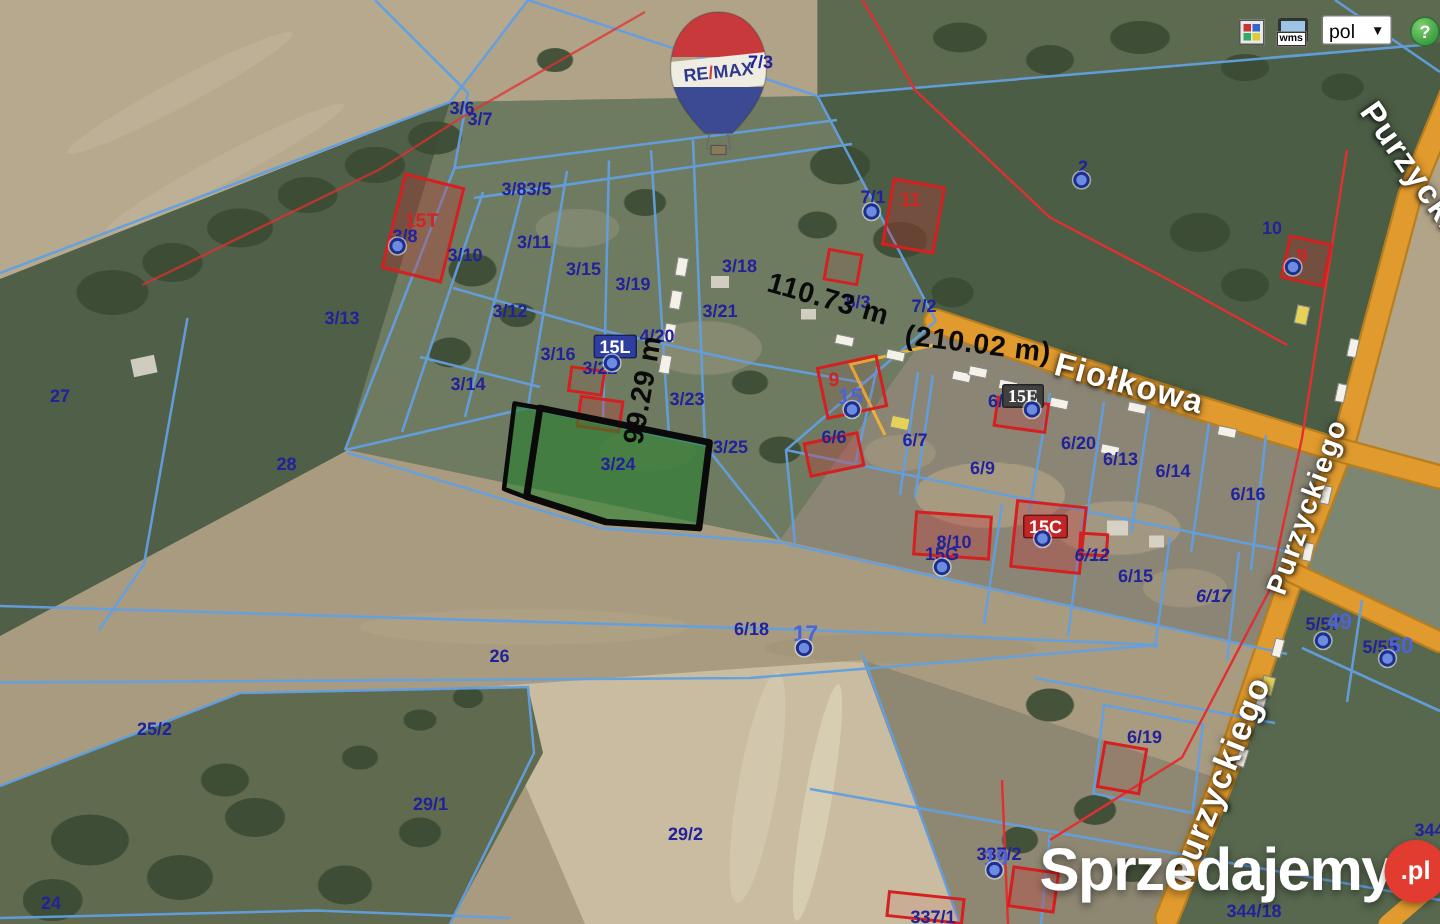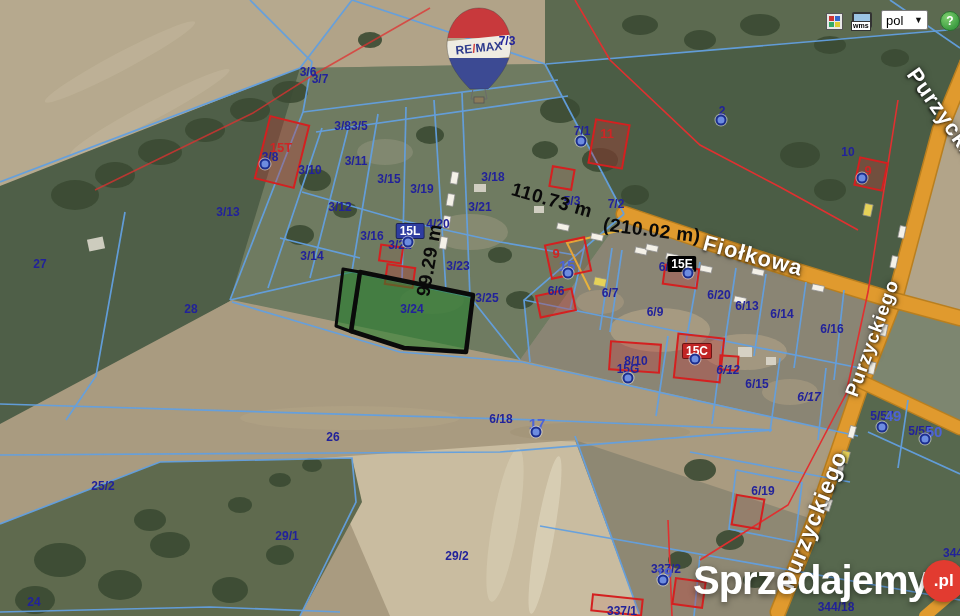--- a/index.html
+++ b/index.html
@@ -330,21 +330,21 @@
       <span class="lbl addr" style="left: 567px; top: 265px;">15</span>
       <span class="lbl addr" style="left: 537px; top: 423px;">17</span>
       <span class="lbl addr" style="left: 664px; top: 572px;">19</span>
       <span class="lbl addr" style="left: 893px; top: 415px;">49</span>
       <span class="lbl addr" style="left: 934px; top: 431px;">50</span>
       <span class="lbl bldg" style="left: 281px; top: 147px;">15T</span>
       <span class="lbl bldg" style="left: 556px; top: 253px;">9</span>
       <span class="lbl bldg" style="left: 607px; top: 133px;">11</span>
       <span class="lbl bldg" style="left: 868px; top: 170px;">9</span>
       <span class="lbl chip" style="left: 410px; top: 231px; background: rgb(46, 61, 160);">15L</span>
-      <span class="lbl chip" style="left: 682px; top: 264px; background: #000000;">15E</span>
+      <span class="lbl chip" style="left: 682px; top: 264px; background: #404040; font-family: Liberation Serif, serif;">15E</span>
       <span class="lbl chip" style="left: 697px; top: 351px; background: rgb(194, 37, 37);">15C</span>
       <span class="lbl street" style="left: 753px; top: 256px; transform: translate(-50%, -50%) rotate(15deg); font-size: 22px;">Fiołkowa</span>
       <span class="lbl street" style="left: 872px; top: 338px; transform: translate(-50%, -50%) rotate(-70deg); font-size: 19px;">Purzyckiego</span>
       <span class="lbl street" style="left: 813px; top: 520px; transform: translate(-50%, -50%) rotate(-68deg); font-size: 23px;">Purzyckiego</span>
       <span class="lbl street" style="left: 952px; top: 128px; transform: translate(-50%, -50%) rotate(55deg); font-size: 22px;">Purzyckiego</span>
       <span class="lbl meas" style="left: 552px; top: 200px; transform: translate(-50%, -50%) rotate(16deg);">110.73 m</span>
       <span class="lbl meas" style="left: 652px; top: 230px; transform: translate(-50%, -50%) rotate(7deg);">(210.02 m)</span>
       <span class="lbl meas" style="left: 429px; top: 260px; transform: translate(-50%, -50%) rotate(-80deg);">99.29 m</span>
       <span class="apt" style="left: 265px; top: 164px;"></span>
       <span class="apt" style="left: 581px; top: 141px;"></span>

